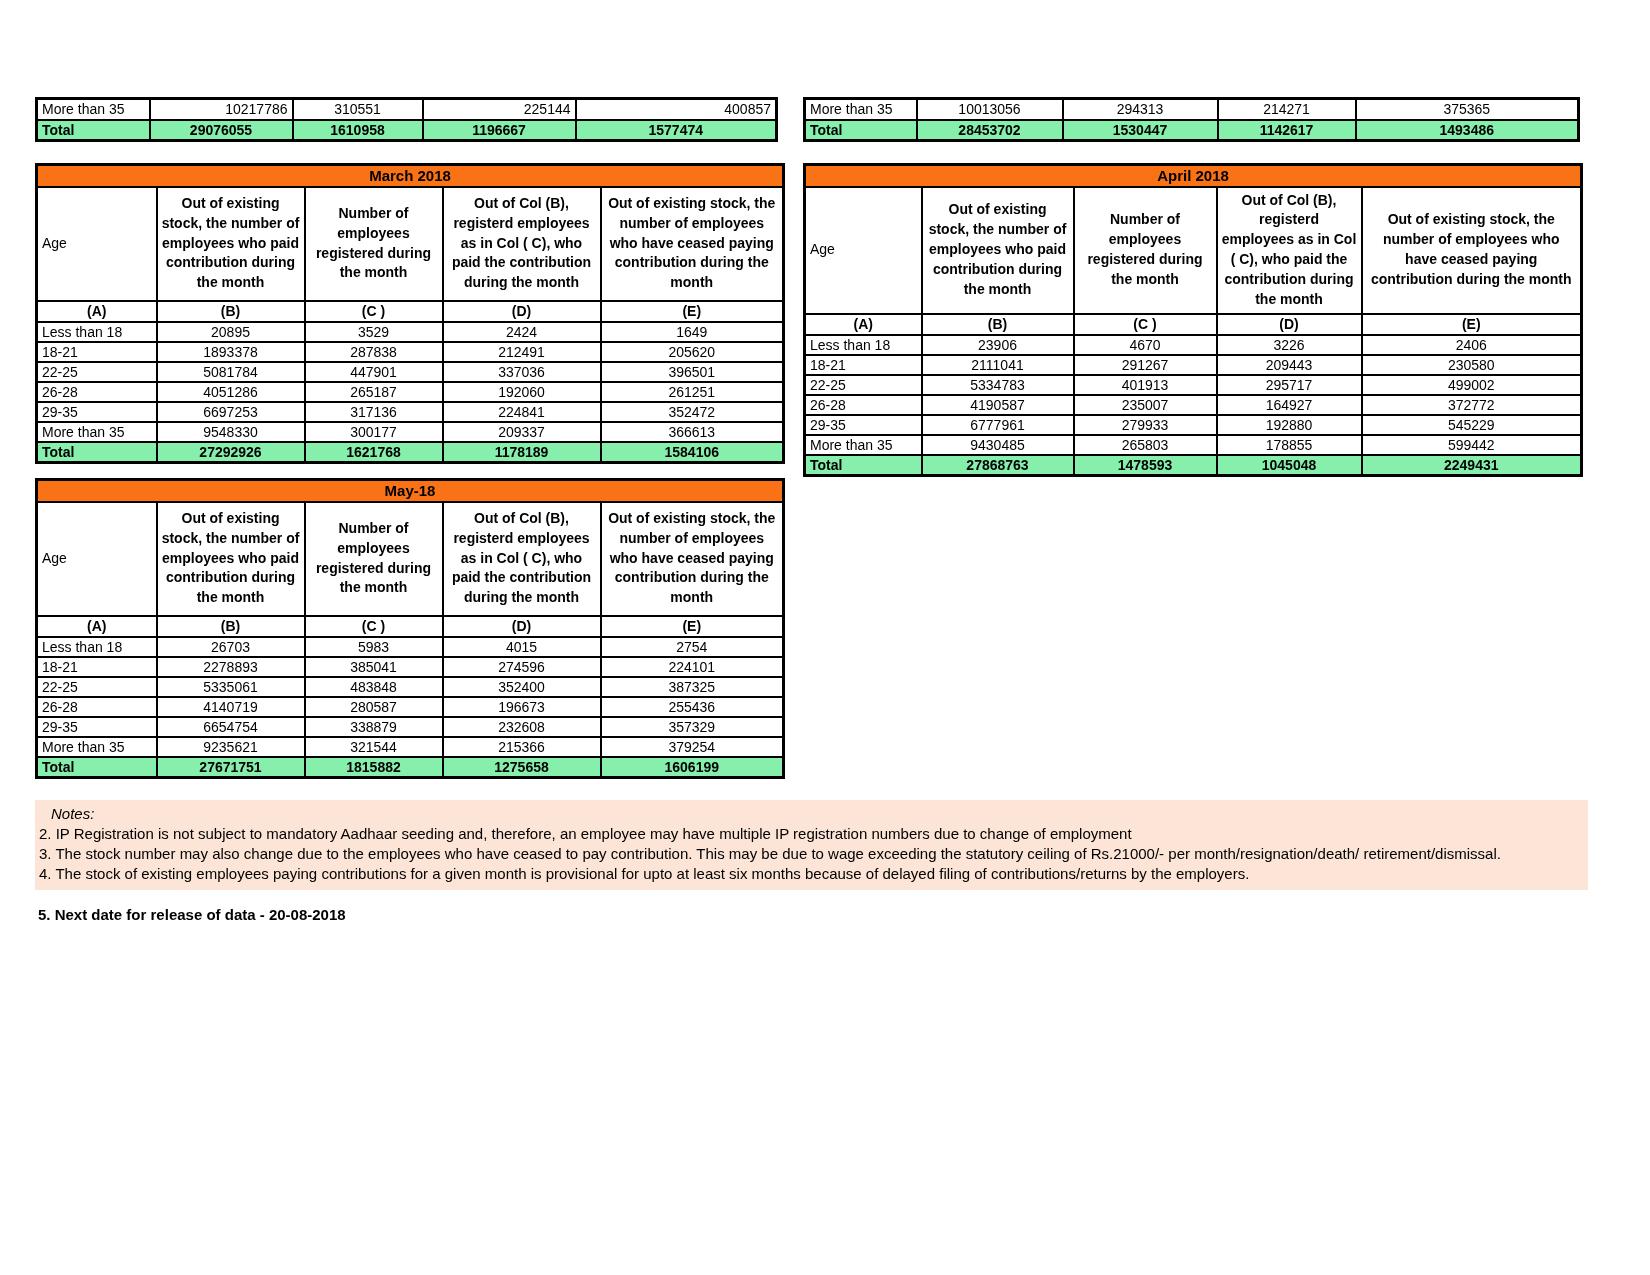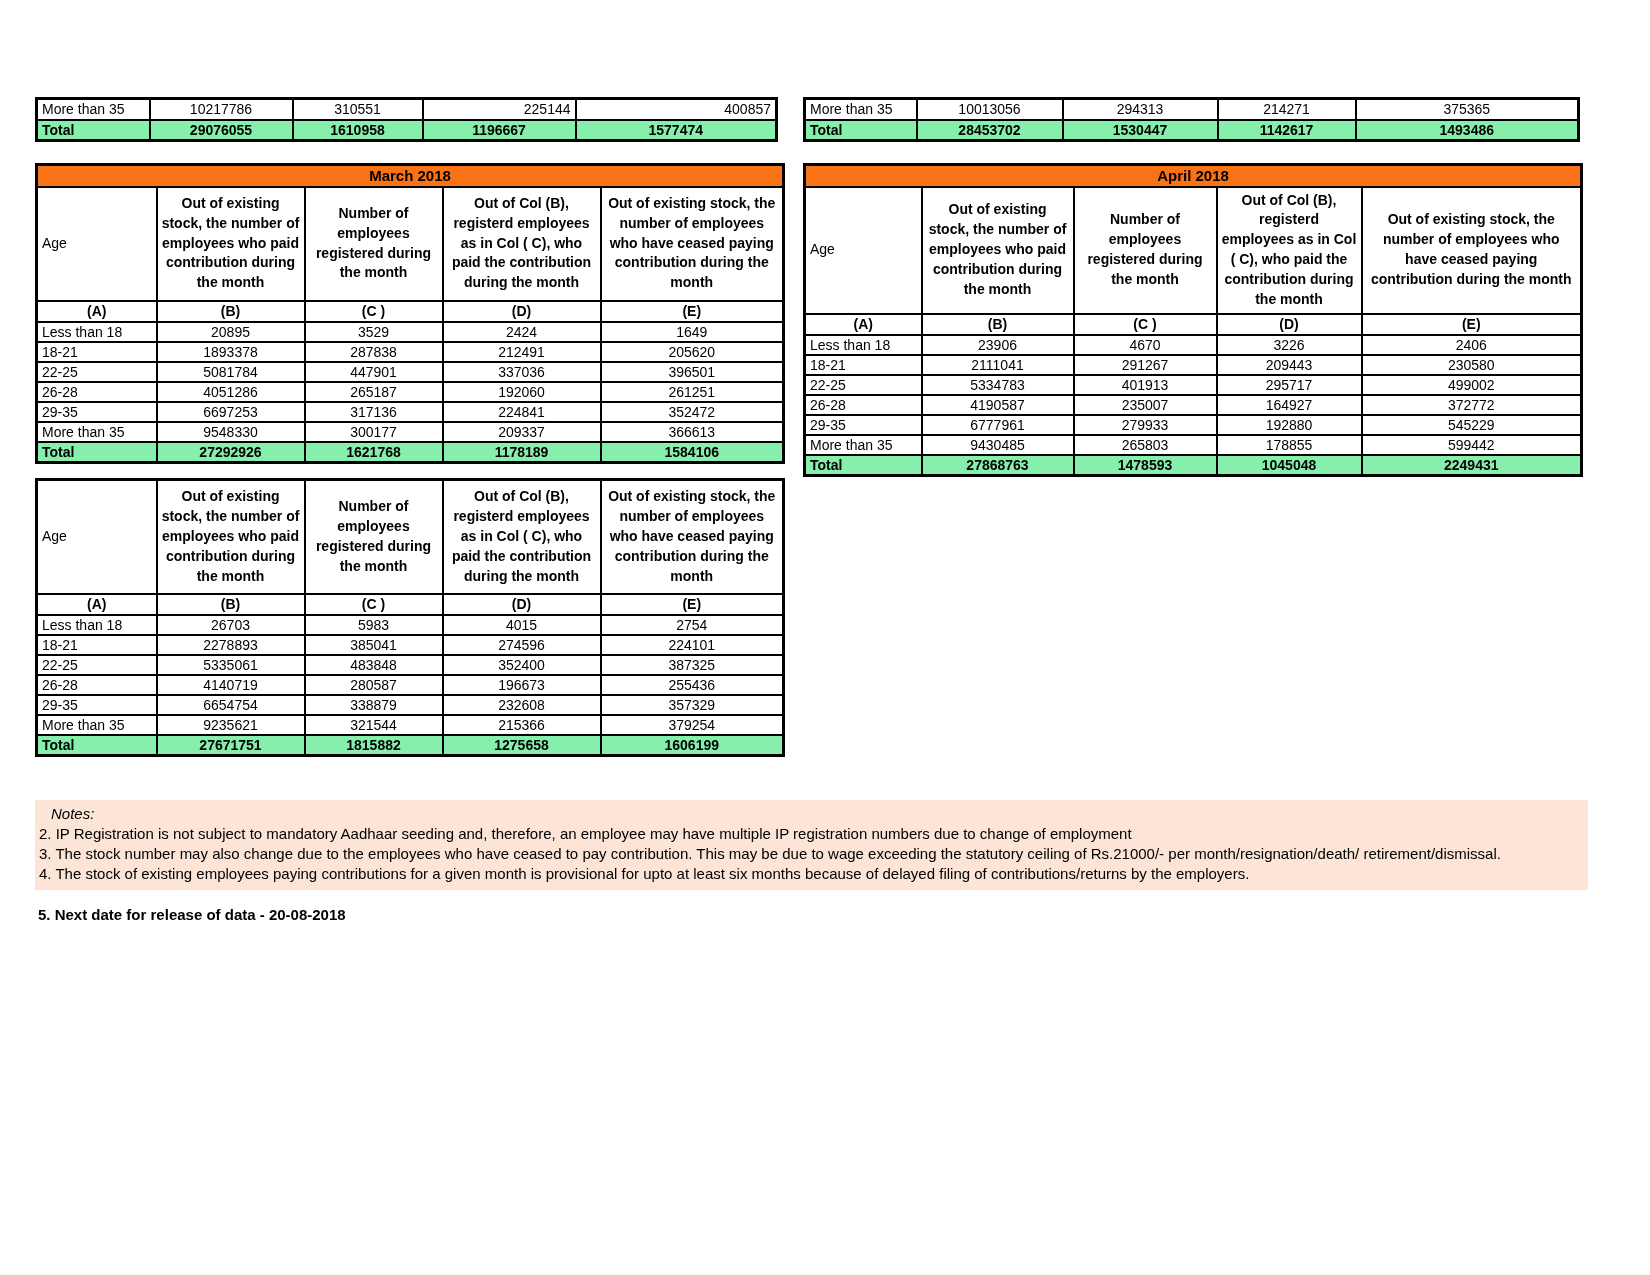--- a/index.html
+++ b/index.html
@@ -82,21 +82,21 @@
       <colgroup>
         <col style="width:113px">
           <col style="width:143px">
           <col style="width:130px">
           <col style="width:153px">
           <col>
       </colgroup>
       <tbody>
           <tr>
             <td class="label">More than 35</td>
-            <td style="">10217786</td>
+            <td style="text-align: right;">10217786</td>
             <td style="text-align: center; border-radius: 9px;">310551</td>
             <td style="text-align: right;">225144</td>
             <td style="text-align: right;">400857</td>
           </tr>
           <tr class="total">
             <td class="label">Total</td>
             <td>29076055</td>
             <td>1610958</td>
             <td>1196667</td>
             <td>1577474</td>
@@ -300,20 +300,23 @@
   <div class="abs month" style="left:35px; top:478px; width:750px;">
     <table class="frame">
       <colgroup>
         <col style="width:120px">
           <col style="width:148px">
           <col style="width:138px">
           <col style="width:158px">
           <col>
       </colgroup>
       <thead>
+        <tr class="title-row">
+          <th colspan="5">May-18</th>
+        </tr>
         <tr class="desc-row">
           <th class="age-cell">Age</th>
           <th>Out of existing stock, the number of employees who paid contribution during the month</th>
           <th>Number of employees registered during the month</th>
           <th>Out of Col (B), registerd employees as in Col ( C), who paid the contribution during the month</th>
           <th>Out of existing stock, the number of employees who have ceased paying contribution during the month</th>
         </tr>
         <tr class="letters-row">
           <th>(A)</th>
           <th>(B)</th>

